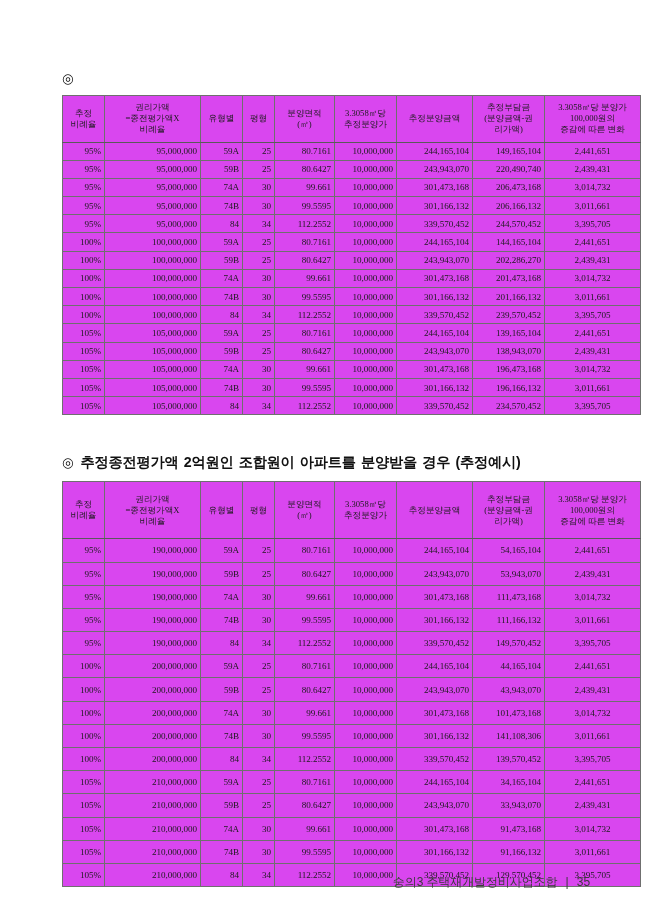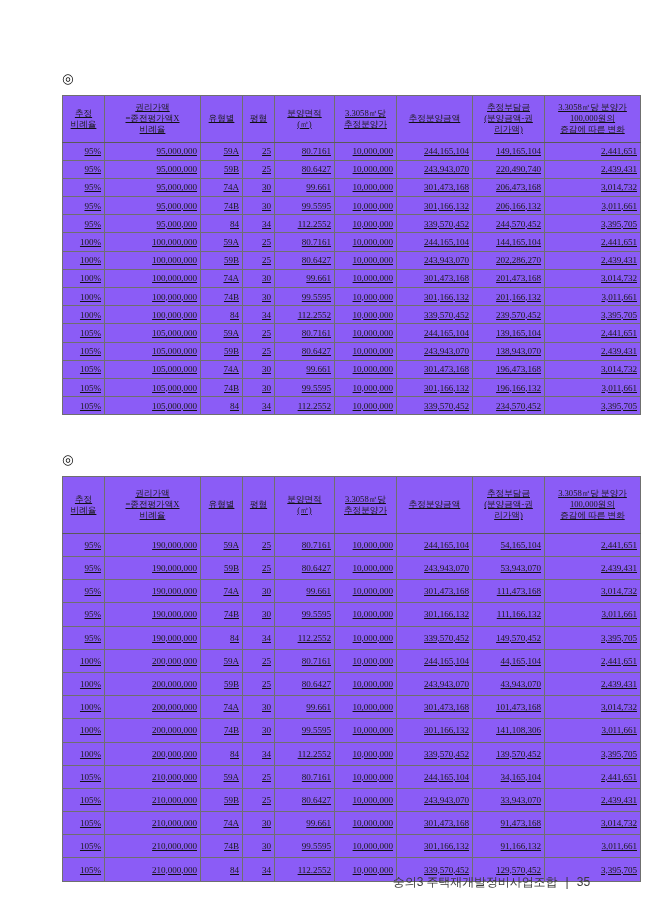--- a/index.html
+++ b/index.html
@@ -49,22 +49,21 @@
   }
   .heading-text {
     word-spacing: 1.5px;
   }
 
   table.calc-table {
     border-collapse: collapse;
     width: 526px;
     table-layout: fixed;
     font-size: 9px;
-    background: #8b5cf6;
-    text-decoration: underline;
+    background: #d946ef;
   }
   table.calc-table th,
   table.calc-table td {
     border: 1px solid #6f6f6f;
     padding: 0 3px;
     font-weight: normal;
     color: #1a1a1a;
     overflow: hidden;
     white-space: nowrap;
   }
@@ -79,20 +78,21 @@
     white-space: normal;
     word-break: keep-all;
   }
   table.calc-table tbody td {
     text-align: right;
     vertical-align: middle;
     font-size: 9.1px;
     letter-spacing: -0.05px;
   }
   table.calc-table tbody td.c-center {
+    text-align: center;
   }
   
   .t1 tbody tr { height: 18.2px; }
   .t2 tbody tr { height: 23.2px; }
   .t1 thead tr { height: 47px; }
   .t2 thead tr { height: 57px; }
 
   
   col.col-ratio      { width: 42px; }
   col.col-right      { width: 96px; }
@@ -348,20 +348,21 @@
             <td>234,570,452</td>
             <td class="c-center">3,395,705</td>
           </tr>
         </tbody>
     </table>
   </div>
 
   <div class="section">
     <div class="section-heading">
       <span class="heading-marker">◎</span>
+      <span class="heading-text">추정종전평가액 2억원인 조합원이 아파트를 분양받을 경우 (추정예시)</span>
     </div>
     <table class="calc-table t2">
       <colgroup>
         <col class="col-ratio">
           <col class="col-right">
           <col class="col-type">
           <col class="col-pyeong">
         <col class="col-area">
           <col class="col-unitprice">
           <col class="col-total">

